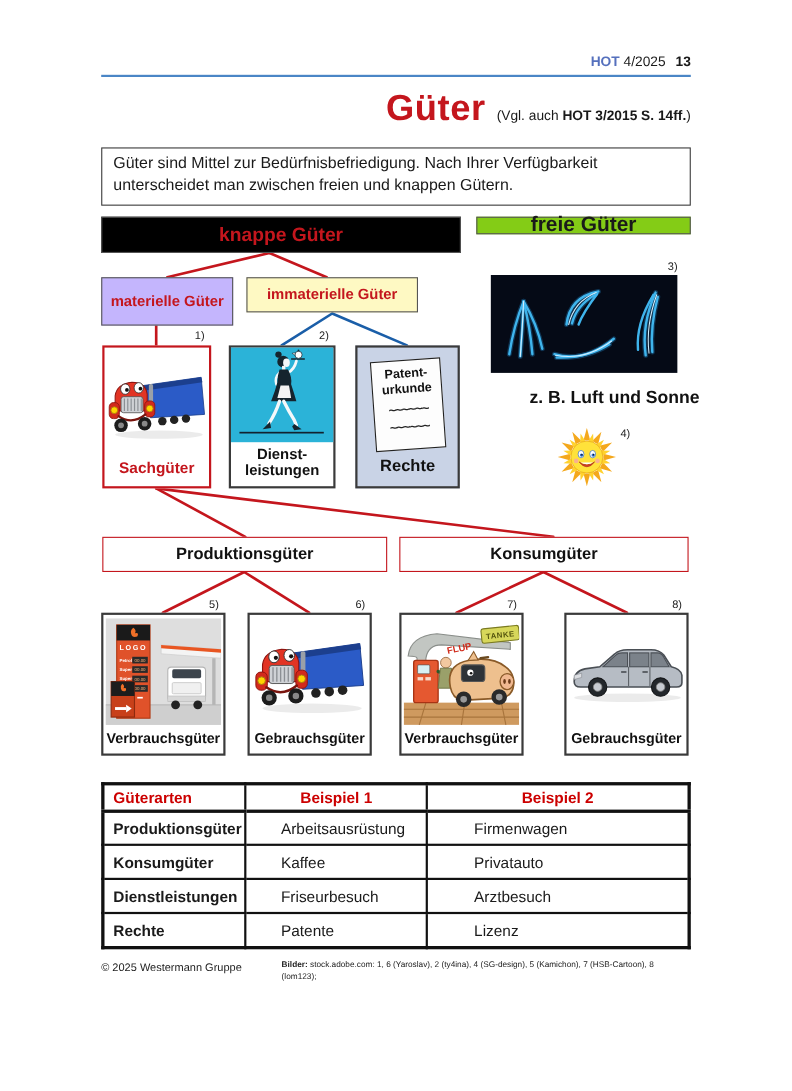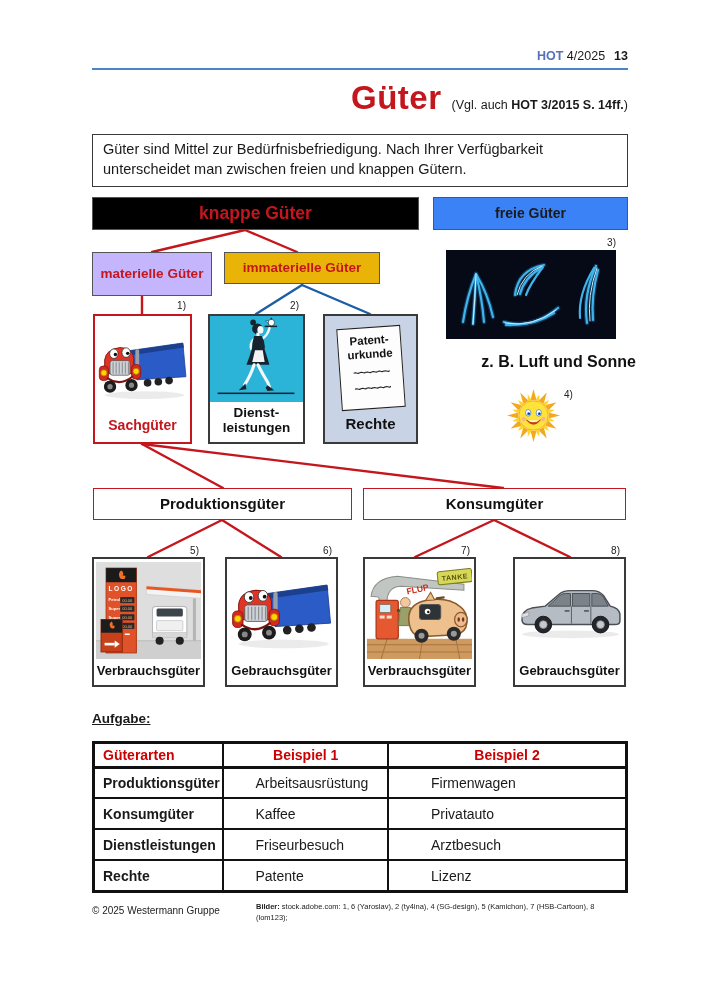--- a/index.html
+++ b/index.html
@@ -31,23 +31,23 @@
   }
 
   
   .diagram { position:relative; margin:10px 80px 0; width:560px; height:494px; }
   .connectors { position:absolute; left:0; top:0; z-index:0; }
   .dbox {
     position:absolute; z-index:1; display:flex; align-items:center; justify-content:center;
     font-weight:bold; text-align:center;
   }
   .b-knappe { left:12px; top:0; width:327px; height:33px; background:#000000; border:1.5px solid #555; color:#c4161d; font-size:17.5px; }
-  .b-freie  { left:353px; top:0; width:195px; height:33px; background:#3b82f6; border:1.5px solid #555; color:#1a1a1a; font-size:14px; }
+  .b-freie  { left:353px; top:0; width:195px; height:16px; background:#84cc16; border:1.5px solid #555; color:#1a1a1a; font-size:19px; }
   .b-mat    { left:12px;  top:55px; width:120px; height:44px; background:#c4b5fd; border:1.5px solid #555; color:#c4161d; font-size:13.5px; }
-  .b-immat  { left:144px; top:55px; width:156px; height:32px; background:#eab308; border:1.5px solid #555; color:#c4161d; font-size:13.5px; }
+  .b-immat  { left:144px; top:55px; width:156px; height:32px; background:#fef9c3; border:1.5px solid #555; color:#c4161d; font-size:13.5px; }
   .b-prod   { left:13px;  top:291px; width:259px; height:32px; background:#fff; border:1.5px solid #c4161d; color:#111; font-size:15px; }
   .b-kons   { left:283px; top:291px; width:263px; height:32px; background:#fff; border:1.5px solid #c4161d; color:#111; font-size:15px; }
 
   .ref { position:absolute; z-index:2; font-size:10px; color:#222; text-align:right; }
   .ref-1 { left:13px;  top:103px; width:93px; }
   .ref-2 { left:128px; top:103px; width:91px; }
   .ref-3 { left:366px; top:40px;  width:170px; }
   .ref-4 { left:484px; top:192px; width:20px; text-align:left; }
   .ref-5 { left:12px;  top:348px; width:107px; }
   .ref-6 { left:145px; top:348px; width:107px; }
@@ -473,21 +473,20 @@
         <circle cx="87" cy="47" r="8.6" fill="#23272b" stroke="#16181a" stroke-width="1"></circle>
         <circle cx="87" cy="47" r="4" fill="#c6cad0" stroke="#888" stroke-width="0.8"></circle>
       </svg>
     </div>
     <div class="cap">Gebrauchsgüter</div>
   </div>
 </div>
 
 <div class="content">
   <div class="aufgabe">
-    <div class="aufgabe-h">Aufgabe:</div>
     <div class="instr">
     </div>
   </div>
 
   <table class="assign">
     <colgroup>
         <col style="width:130px">
         <col style="width:165px">
         <col style="width:241px">
       </colgroup>

